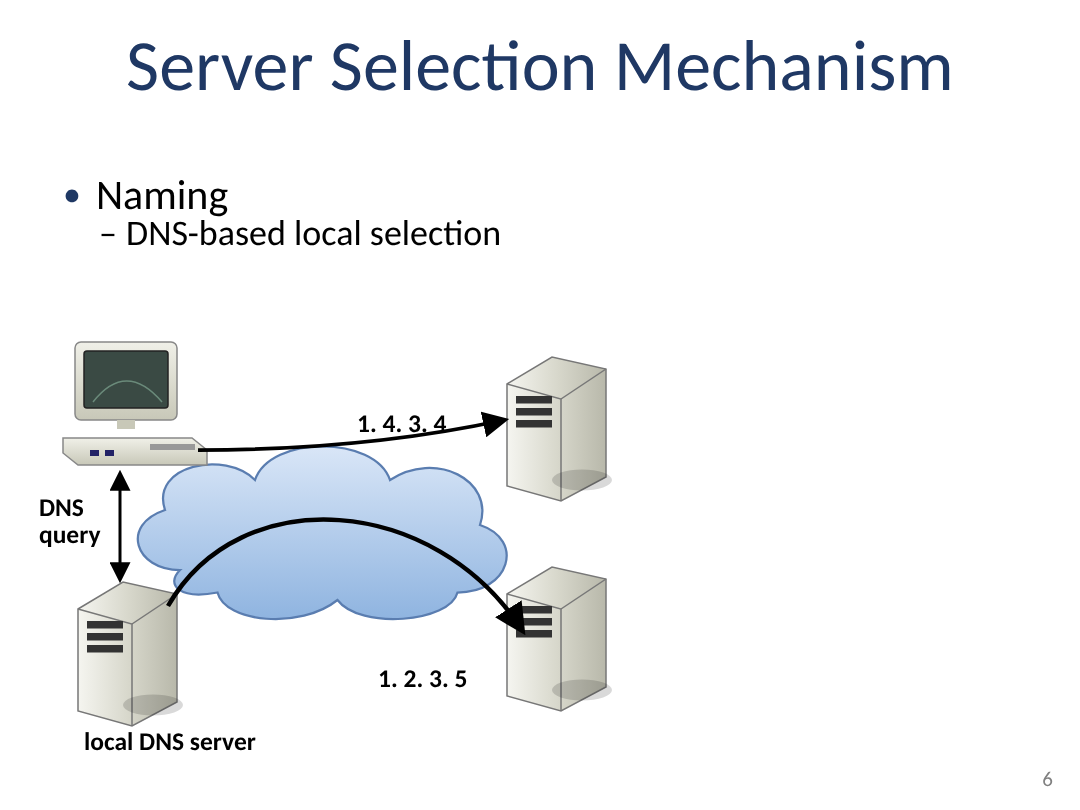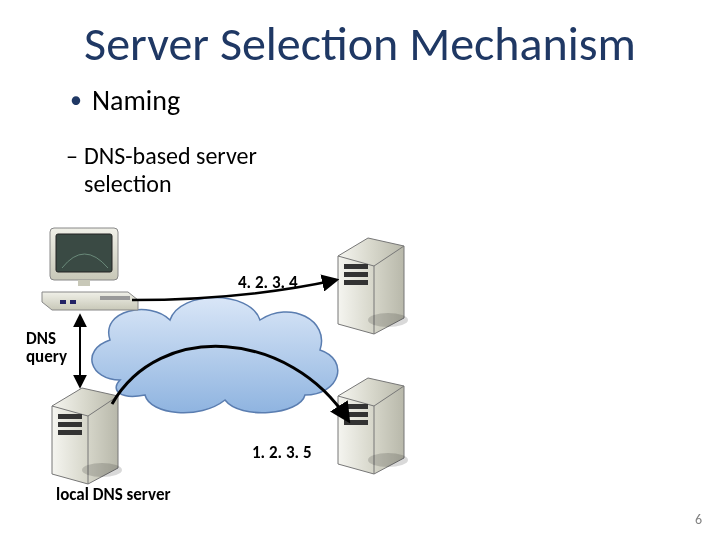--- a/index.html
+++ b/index.html
@@ -19,24 +19,23 @@
     left: 0;
     width: 100%;
     text-align: center;
     font-size: 48px;
     color: #1f3864;
     font-weight: 400;
   }
   .bullet-l1 {
     position: absolute;
     left: 42px;
-    top: 83px;
+    top: 112px;
     font-size: 28px;
     color: #000;
-    margin-left: 28px;
   }
   .bullet-l1 .dot {
     color: #1f3864;
     margin-right: 10px;
     font-size: 24px;
     vertical-align: 2px;
   }
   .bullet-l2 {
     position: absolute;
     left: 84px;
@@ -77,21 +76,21 @@
 </head>
 <body>
 
 <div class="title">Server Selection Mechanism</div>
 
 <div class="bullet-l1">
   <span class="dot">•</span><span>Naming</span>
 </div>
 
 <div class="bullet-l2">
-  <span class="dash">–</span><span>DNS-based server selection</span>
+  <span class="dash">–</span><span>DNS-based local selection</span>
 </div>
 
 <svg class="diagram" viewBox="0 0 720 540">
   <defs>
     <marker id="arrow" viewBox="0 0 10 10" refX="8" refY="5" markerWidth="7" markerHeight="7" orient="auto-start-reverse">
       <path d="M 0 0 L 10 5 L 0 10 z" fill="#000"></path>
     </marker>
     <linearGradient id="cloudGrad" x1="0" y1="0" x2="0" y2="1">
       <stop offset="0%" stop-color="#d9e6f7"></stop>
       <stop offset="100%" stop-color="#8fb4e0"></stop>
@@ -166,19 +165,19 @@
   <line x1="80" y1="316" x2="80" y2="386" stroke="#000" stroke-width="2" marker-start="url(#arrow)" marker-end="url(#arrow)"></line>
 
   <path d="M 132 300 C 220 300 290 290 336 280" fill="none" stroke="#000" stroke-width="2.5" marker-end="url(#arrow)"></path>
 
   <path d="M 112 404 C 160 320 290 330 348 420" fill="none" stroke="#000" stroke-width="3" marker-end="url(#arrow)"></path>
 </svg>
 
 <div class="label bold" style="left:14px; top:330px; white-space:pre;margin-left:12px;">DNS
 query</div>
 
-<div class="label bold" style="left:238px; top:274px;">4. 2. 3. 4</div>
+<div class="label bold" style="left:238px; top:274px;">1. 4. 3. 4</div>
 
 <div class="label bold" style="left:252px; top:444px;">1. 2. 3. 5</div>
 
 <div class="label bold" style="left:56px; top:486px;">local DNS server</div>
 
 <div class="pagenum">6</div>
 
 </body></html>

